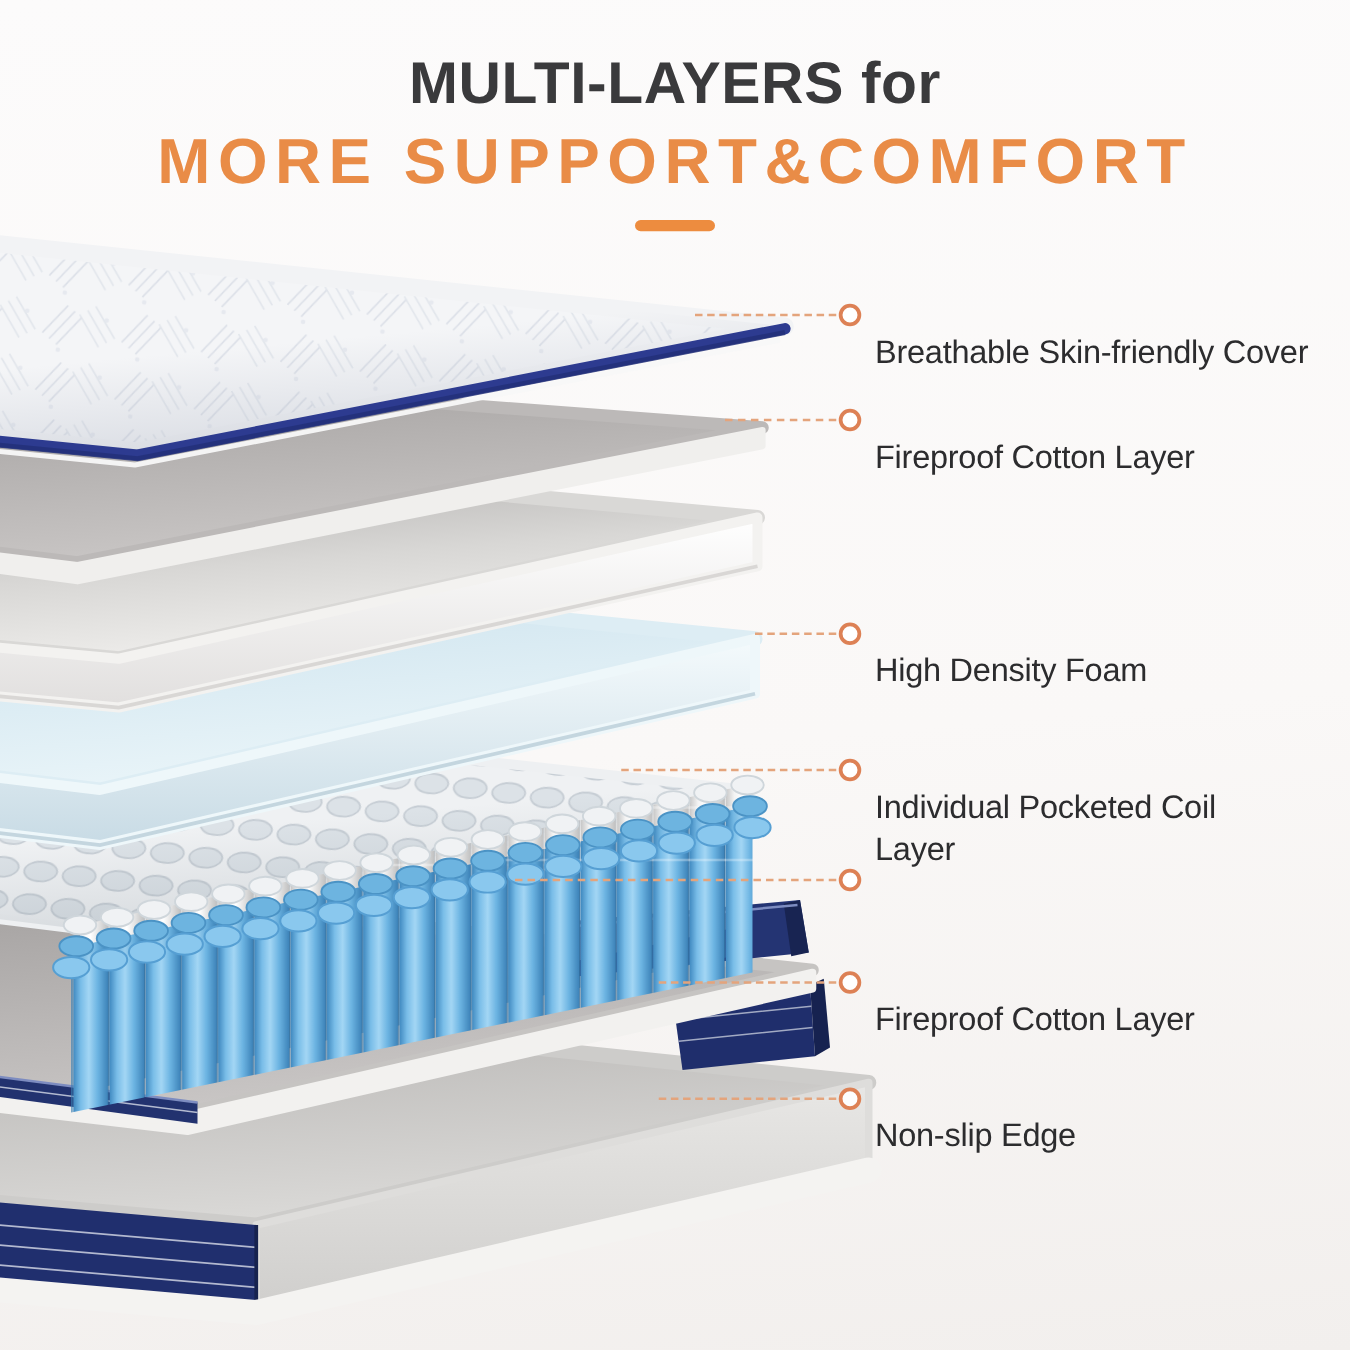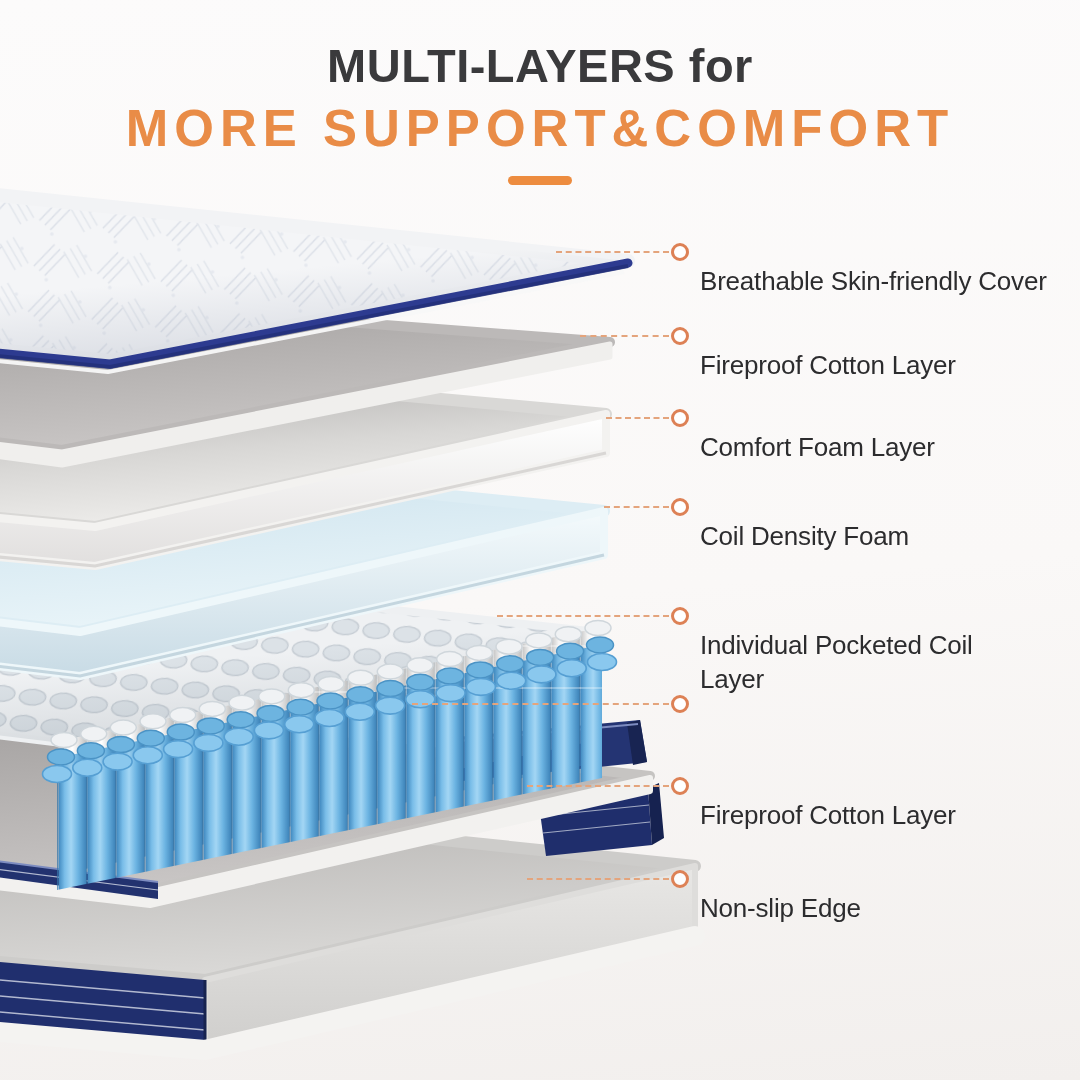--- a/index.html
+++ b/index.html
@@ -256,33 +256,25 @@
       </div>
   </div>
   <div class="label-row l2">
     <span class="leader"></span>
     <span class="marker"></span>
     <div class="lbl-text">
         <div>Fireproof Cotton Layer</div>
         <div></div>
       </div>
   </div>
-  <div class="label-row l3">
-    <span class="leader"></span>
-    <span class="marker"></span>
-    <div class="lbl-text">
-        <div>Comfort Foam Layer</div>
-        <div></div>
-      </div>
-  </div>
   <div class="label-row l4">
     <span class="leader"></span>
     <span class="marker"></span>
     <div class="lbl-text">
-        <div>Coil Density Foam</div>
+        <div>High Density Foam</div>
       </div>
   </div>
   <div class="label-row l5">
     <span class="leader"></span>
     <span class="marker"></span>
     <div class="lbl-text">
         <div>Individual Pocketed Coil</div>
         <div>Layer</div>
       </div>
   </div>

